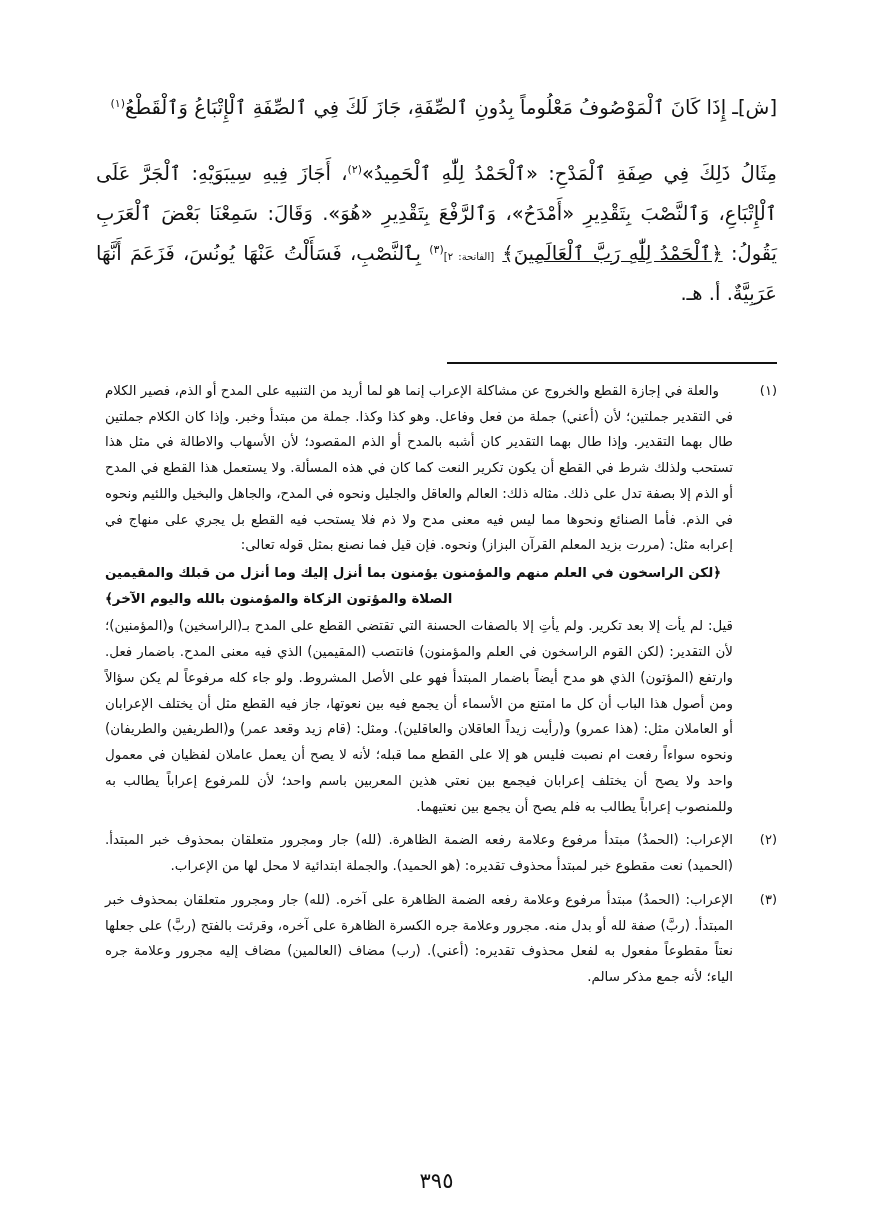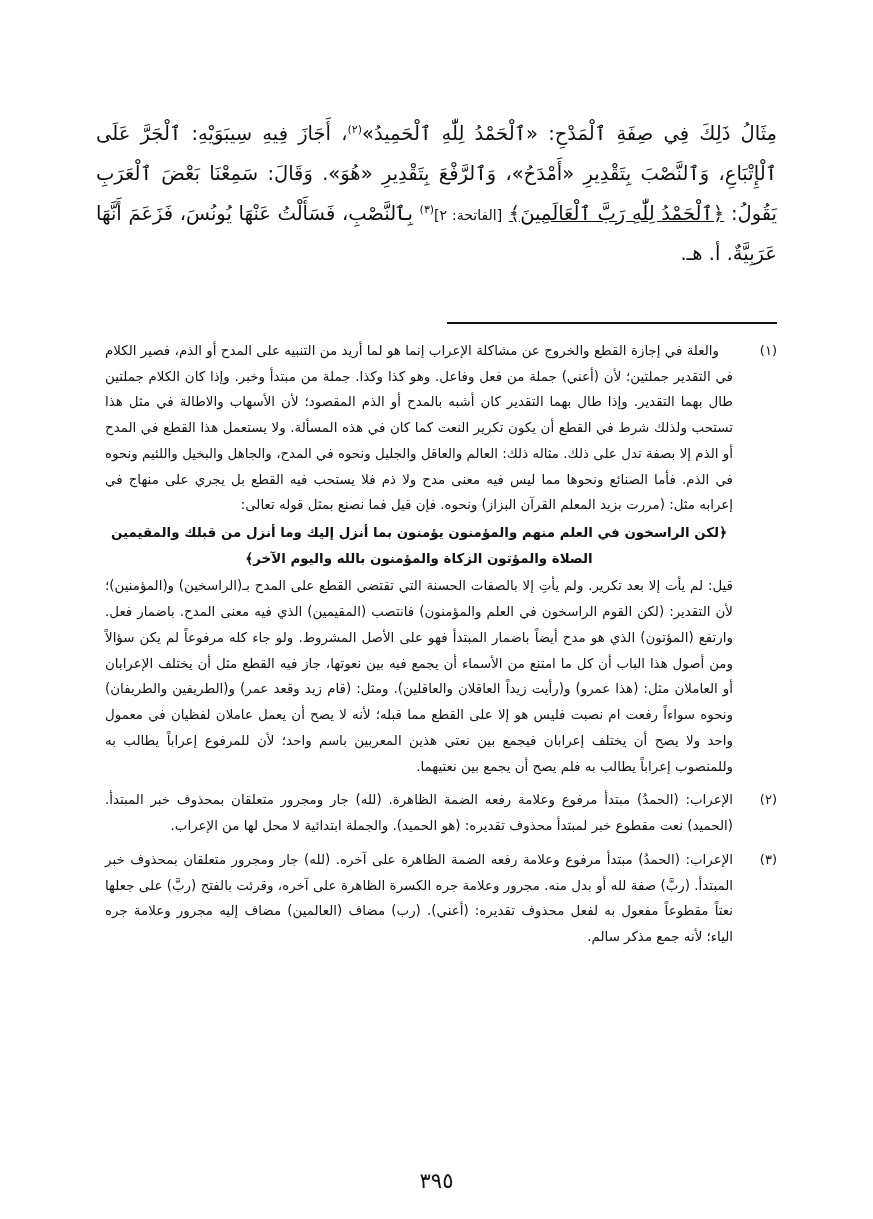--- a/index.html
+++ b/index.html
@@ -37,21 +37,21 @@
   }
   .matn .para-2 {
     margin-top: 26px;
   }
   .sup {
     font-size: 11px;
     vertical-align: super;
     line-height: 0;
   }
   .srcref {
-    font-size: 14px;
+    font-size: 10px;
     vertical-align: baseline;
   }
   .quote {
     font-weight: normal;
     text-decoration: underline;
   }
 
   
   .rule-wrap {
     margin: 30px 0 14px 0;
@@ -89,40 +89,41 @@
     flex: 1 1 auto;
   }
   .fn-body p {
     margin: 0 0 2px 9px;
     text-align: justify;
   }
   .fn-body p.indent {
     text-indent: 14px;
   }
   .fn-body p.center-last {
-    text-align: center;
+    text-align: left;
   }
   .fn-body .ayah {
     font-weight: bold;
   }
 
   
   .pagenum {
     text-align: center;
     font-size: 21px;
     padding-top: 6px;
     letter-spacing: 1px;
   }
 </style>
 </head>
 <body>
 
 <div class="page">
 
   <div class="matn">
+    <p class="para-1"><span>[ش]ـ إِذَا كَانَ ٱلْمَوْصُوفُ مَعْلُوماً بِدُونِ ٱلصِّفَةِ، جَازَ لَكَ فِي ٱلصِّفَةِ ٱلْإِتْبَاعُ وَٱلْقَطْعُ</span><span class="sup">(١)</span></p>
 
     <p class="para-2"><span>مِثَالُ ذَلِكَ فِي صِفَةِ ٱلْمَدْحِ: «ٱلْحَمْدُ لِلّٰهِ ٱلْحَمِيدُ»</span><span class="sup">(٢)</span><span>، أَجَازَ فِيهِ سِيبَوَيْهِ: ٱلْجَرَّ عَلَى ٱلْإِتْبَاعِ، وَٱلنَّصْبَ بِتَقْدِيرِ «أَمْدَحُ»، وَٱلرَّفْعَ بِتَقْدِيرِ «هُوَ». وَقَالَ: سَمِعْنَا بَعْضَ ٱلْعَرَبِ يَقُولُ:</span> <span class="quote">﴿ٱلْحَمْدُ لِلّٰهِ رَبَّ ٱلْعَالَمِينَ﴾</span> <span class="srcref">[الفاتحة: ٢]</span><span class="sup">(٣)</span> <span>بِٱلنَّصْبِ، فَسَأَلْتُ عَنْهَا يُونُسَ، فَزَعَمَ أَنَّهَا عَرَبِيَّةٌ. أ. هـ.</span></p>
   </div>
 
   <div class="rule-wrap">
     <div class="rule"></div>
   </div>
 
   <div class="footnotes">
 

